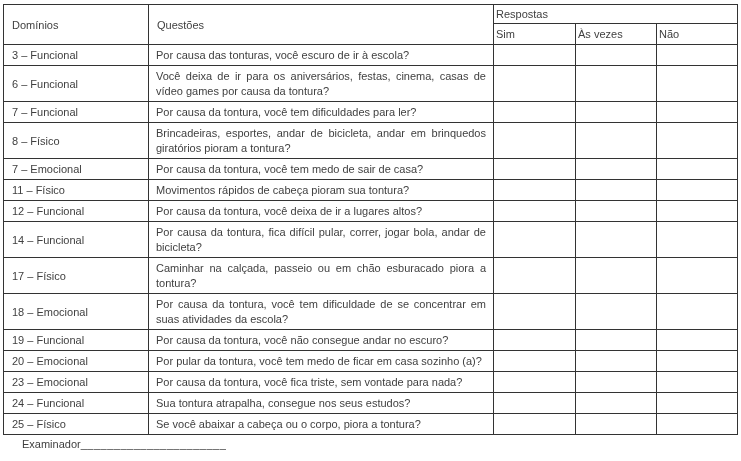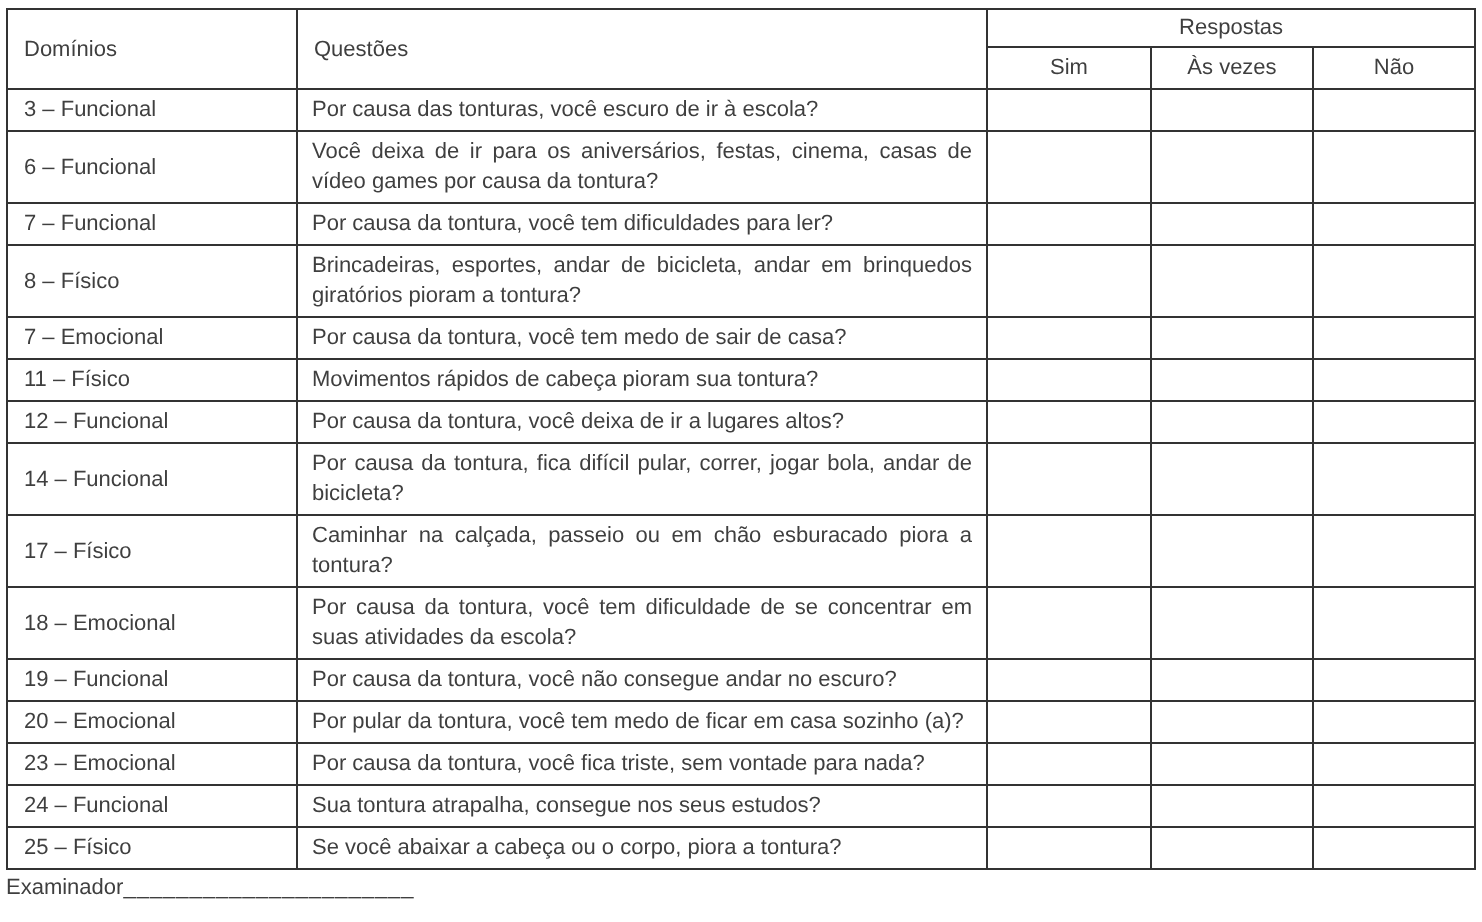--- a/index.html
+++ b/index.html
@@ -26,37 +26,37 @@
   }
   .q-table th, .q-table td{
     border:1px solid var(--border);
     vertical-align:middle;
     overflow:hidden;
   }
   thead th{ font-weight:normal; }
   tr.hdr-top{ height:19px; }
   tr.hdr-sub{ height:21px; }
   .th-left{ text-align:left; padding-left:8px; }
-  .th-center{ text-align:center; padding:0 2px;margin-top:13px; }
+  .th-center{ text-align:left; padding:0 2px;margin-top:13px; }
 
   tbody td{ height:21px; }
   .td-dominio{
     text-align:left;
     padding:2px 4px 2px 8px;
     white-space:nowrap;
   }
   .td-questao{
     text-align:justify;
     padding:2.5px 7px;
     line-height:15px;
   }
   .td-answer{ background:var(--bg); }
 
   .footer{ position:absolute; left:0; top:0; width:741px; height:461px; pointer-events:none; }
-  .footer > div{ position:absolute; font-size:11px; white-space:nowrap; pointer-events:auto; }
+  .footer > div{ position:absolute; font-size:11px; white-space:nowrap; pointer-events:auto;margin-left:19px; }
   .examinador{ left:3px; top:438px; }
   .pontuacao{ left:488px; top:440px; }
   .fill-line{ letter-spacing:0.5px; }
 </style>
 </head>
 <body>
 
 <div class="page">
 
   <table class="q-table">

